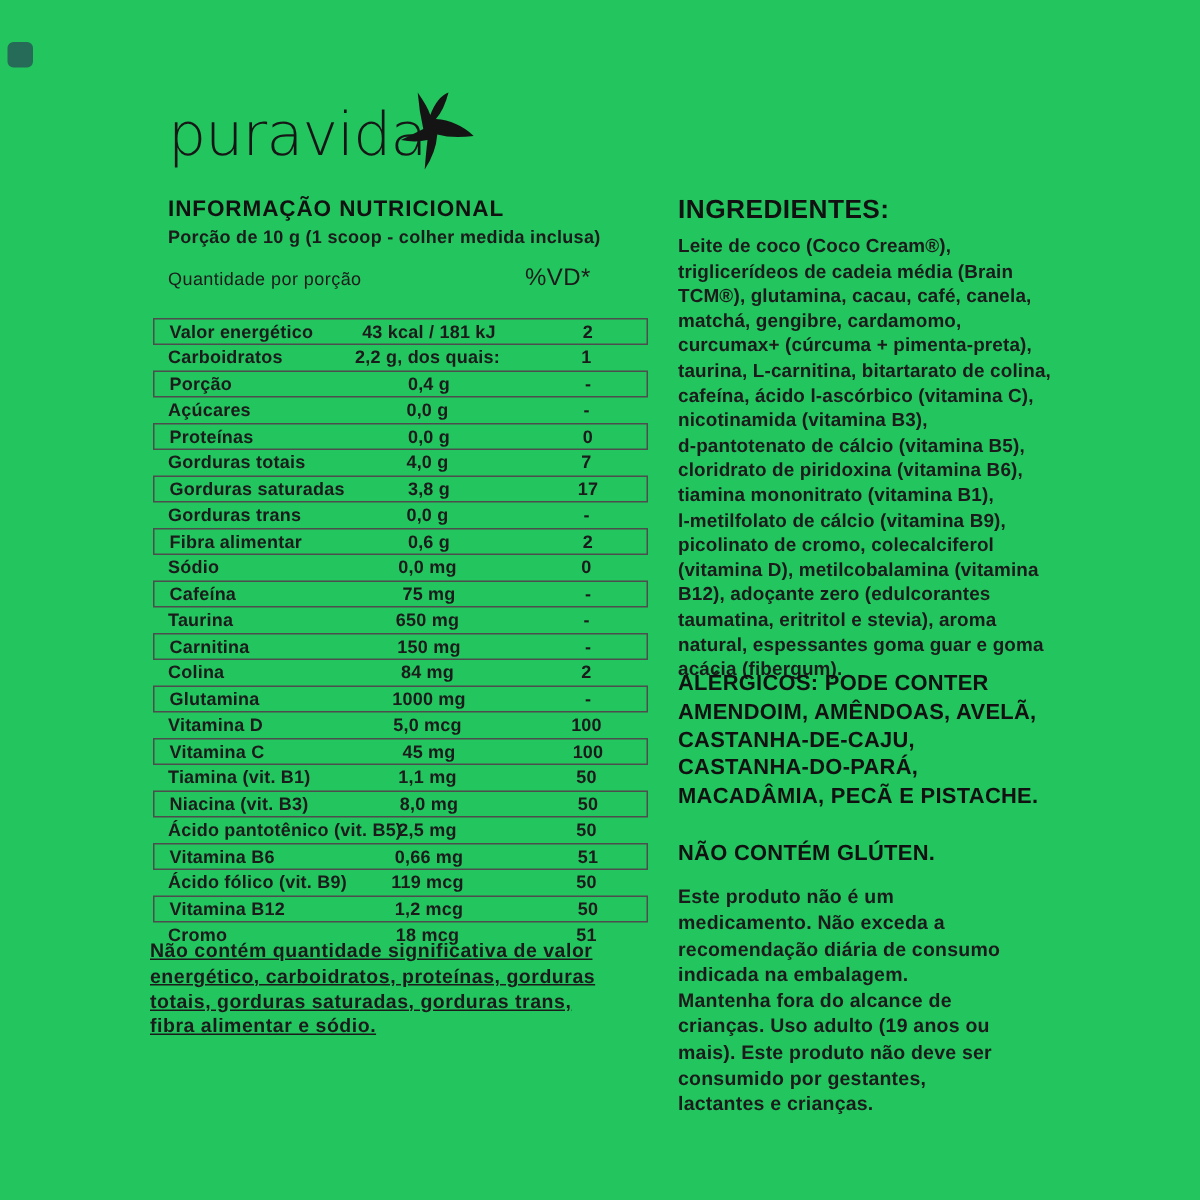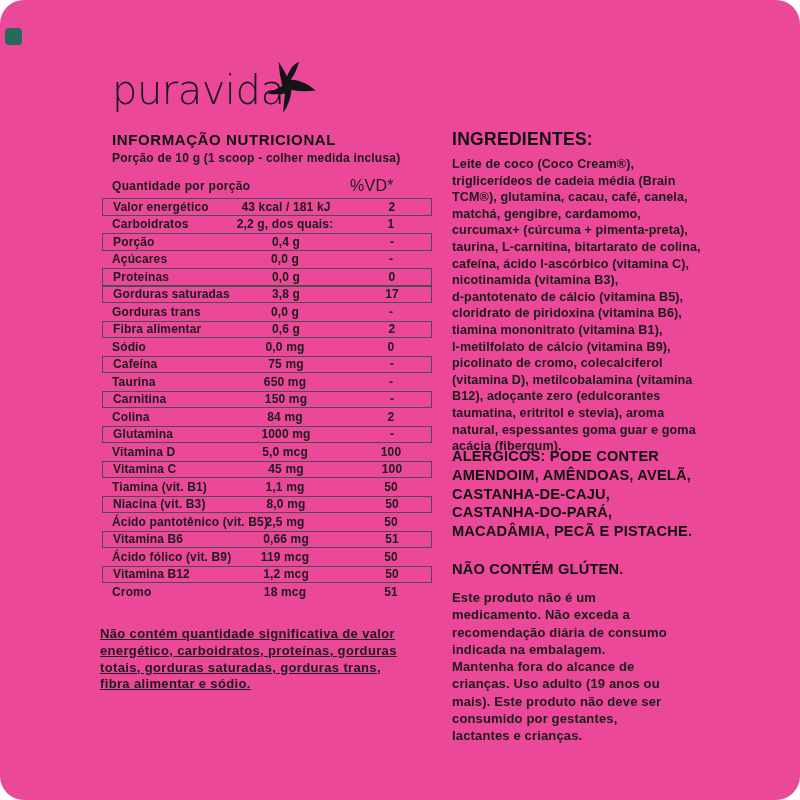--- a/index.html
+++ b/index.html
@@ -1,20 +1,20 @@
 <!DOCTYPE html>
 <html><head>
 <meta charset="utf-8">
 <style>
   * { margin:0; padding:0; box-sizing:border-box; }
   html,body { background:#ffffff; }
   body { font-family:"Liberation Sans", sans-serif; color:#1b1b1b; }
   .canvas {
-    position:relative; width:800px; height:800px; background:#ec4899;
-    overflow:hidden; margin:0 auto;border-radius:24px;
+    position:relative; width:800px; height:800px; background:#22c55e;
+    overflow:hidden; margin:0 auto;
   }
   .corner-badge {
     position:absolute; left:5px; top:28px; width:17px; height:17px;
     border-radius:4px;
   }
   .logo-wrap { position:absolute; left:112px; top:66px; height:52px; }
   .logo-text {
     font-family:"DejaVu Sans", sans-serif; font-weight:300;
     font-size:40px; letter-spacing:-0.5px; color:#161616; line-height:48px;
   }
@@ -24,23 +24,23 @@
     font-size:15px; font-weight:800; letter-spacing:0.6px; color:#111;
   }
   .serving {
     position:absolute; left:112px; top:151px;
     font-size:12px; font-weight:600; letter-spacing:0.2px;
   }
   .table-header {
     position:absolute; left:102px; top:176px; width:330px; height:20px;
     display:grid; grid-template-columns:118px 130px 82px; align-items:center;
   }
-  .table-header .h-left { font-size:12px; font-weight:700; padding-left:10px; white-space:nowrap; letter-spacing:0.3px; }
+  .table-header .h-left { font-size:12px; font-weight:400; padding-left:10px; white-space:nowrap; letter-spacing:0.3px; }
   .table-header .h-right { grid-column:3; font-size:16px; font-weight:400; letter-spacing:0.3px; }
-  .table-body { position:absolute; left:102px; top:198px; width:330px; }
+  .table-body { position:absolute; left:102px; top:212px; width:330px; }
   .nrow {
     display:grid; grid-template-columns:118px 130px 82px;
     align-items:center; height:17.5px;
   }
   .nrow.boxed { border:1px solid #4d4d4d; }
   .ncell { font-size:12px; font-weight:600; letter-spacing:0.15px; line-height:1; }
   .ncell.name { padding-left:10px; white-space:nowrap; overflow:visible; }
   .ncell.amt { text-align:center; white-space:nowrap; }
   .ncell.vd { text-align:center; }
   .footnote {
@@ -112,20 +112,25 @@
       </div>
       <div class="nrow">
         <span class="ncell name">Açúcares</span>
         <span class="ncell amt">0,0 g</span>
         <span class="ncell vd">-</span>
       </div>
       <div class="nrow boxed">
         <span class="ncell name">Proteínas</span>
         <span class="ncell amt">0,0 g</span>
         <span class="ncell vd">0</span>
+      </div>
+      <div class="nrow">
+        <span class="ncell name">Gorduras totais</span>
+        <span class="ncell amt">4,0 g</span>
+        <span class="ncell vd">7</span>
       </div>
       <div class="nrow boxed">
         <span class="ncell name">Gorduras saturadas</span>
         <span class="ncell amt">3,8 g</span>
         <span class="ncell vd">17</span>
       </div>
       <div class="nrow">
         <span class="ncell name">Gorduras trans</span>
         <span class="ncell amt">0,0 g</span>
         <span class="ncell vd">-</span>

